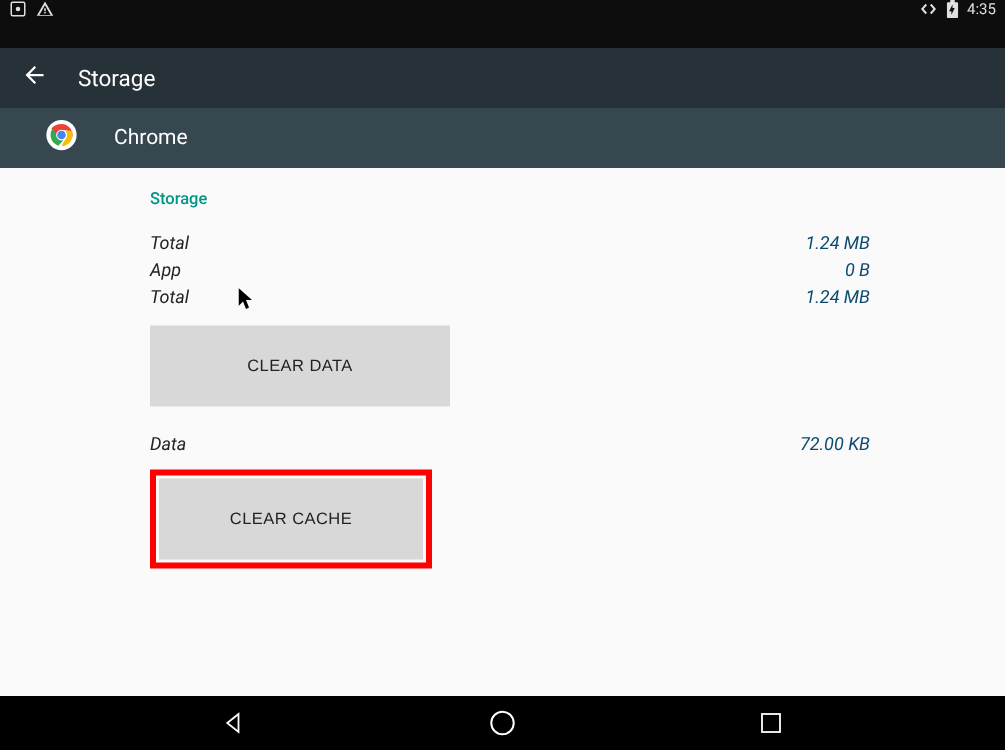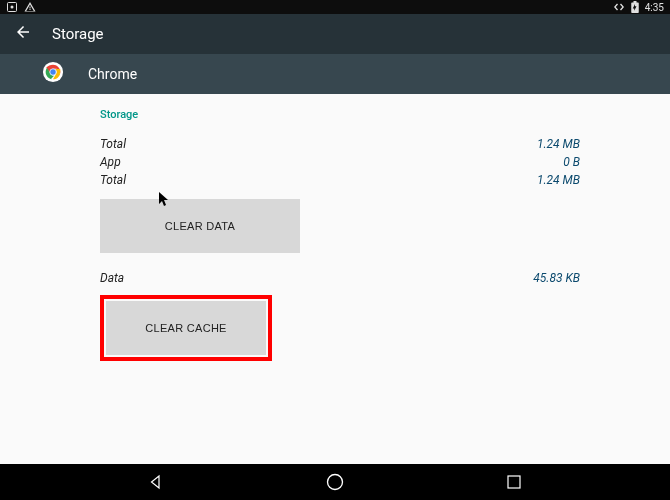--- a/index.html
+++ b/index.html
@@ -5,25 +5,25 @@
     * { margin: 0; padding: 0; box-sizing: border-box; }
     body {
       width: 670px;
       height: 500px;
       font-family: Roboto, Arial, sans-serif;
       background: #fafafa;
       overflow: hidden;
       position: relative;
     }
     .statusbar {
-      height: 14px;
+      height: 32px;
       background: #0d0d0d;
       color: #e0e0e0;
       display: flex;
-      align-items: center;
+      align-items: flex-start;
       justify-content: space-between;
       padding: 0 6px;
       font-size: 10px;
     }
     .statusbar-left, .statusbar-right {
       display: flex;
       align-items: center;
       gap: 6px;
     }
     .statusbar svg { display: block; }
@@ -39,21 +39,21 @@
     .actionbar-title {
       font-size: 15px;
       font-weight: 400;
     }
     .appheader {
       height: 40px;
       background: #37474f;
       color: #fff;
       display: flex;
       align-items: center;
-      padding: 0 42px;
+      padding: 0 30px;
       gap: 24px;
     }
     .appheader-title {
       font-size: 14px;
       font-weight: 400;
     }
     .chrome-icon {
       width: 22px;
       height: 22px;
     }
@@ -88,21 +88,21 @@
       font-weight: 500;
       letter-spacing: 0.3px;
       color: #222;
       cursor: pointer;
     }
     .gap { height: 16px; }
     .highlight-box {
       border: 4px solid #ff0000;
       padding: 2px;
       margin-top: 8px;
-      width: 172px;
+      width: 188px;
     }
     .highlight-box .btn {
       margin-top: 0;
       width: 100%;
     }
     .navbar {
       position: absolute;
       bottom: 0;
       left: 0;
       right: 0;
@@ -193,21 +193,21 @@
     <span>Total</span>
     <span class="val">1.24 MB</span>
   </div>
 
   <button class="btn">CLEAR DATA</button>
 
   <div class="gap"></div>
 
   <div class="row">
     <span>Data</span>
-    <span class="val">45.83 KB</span>
+    <span class="val">72.00 KB</span>
   </div>
 
   <div class="highlight-box">
     <button class="btn">CLEAR CACHE</button>
   </div>
 </div>
 
 <div class="cursor">
   <svg width="12" height="16" viewBox="0 0 12 16">
       <path fill="#000" d="M0 0v12l3-3 2 5 2-1-2-5h4L0 0z"></path>

